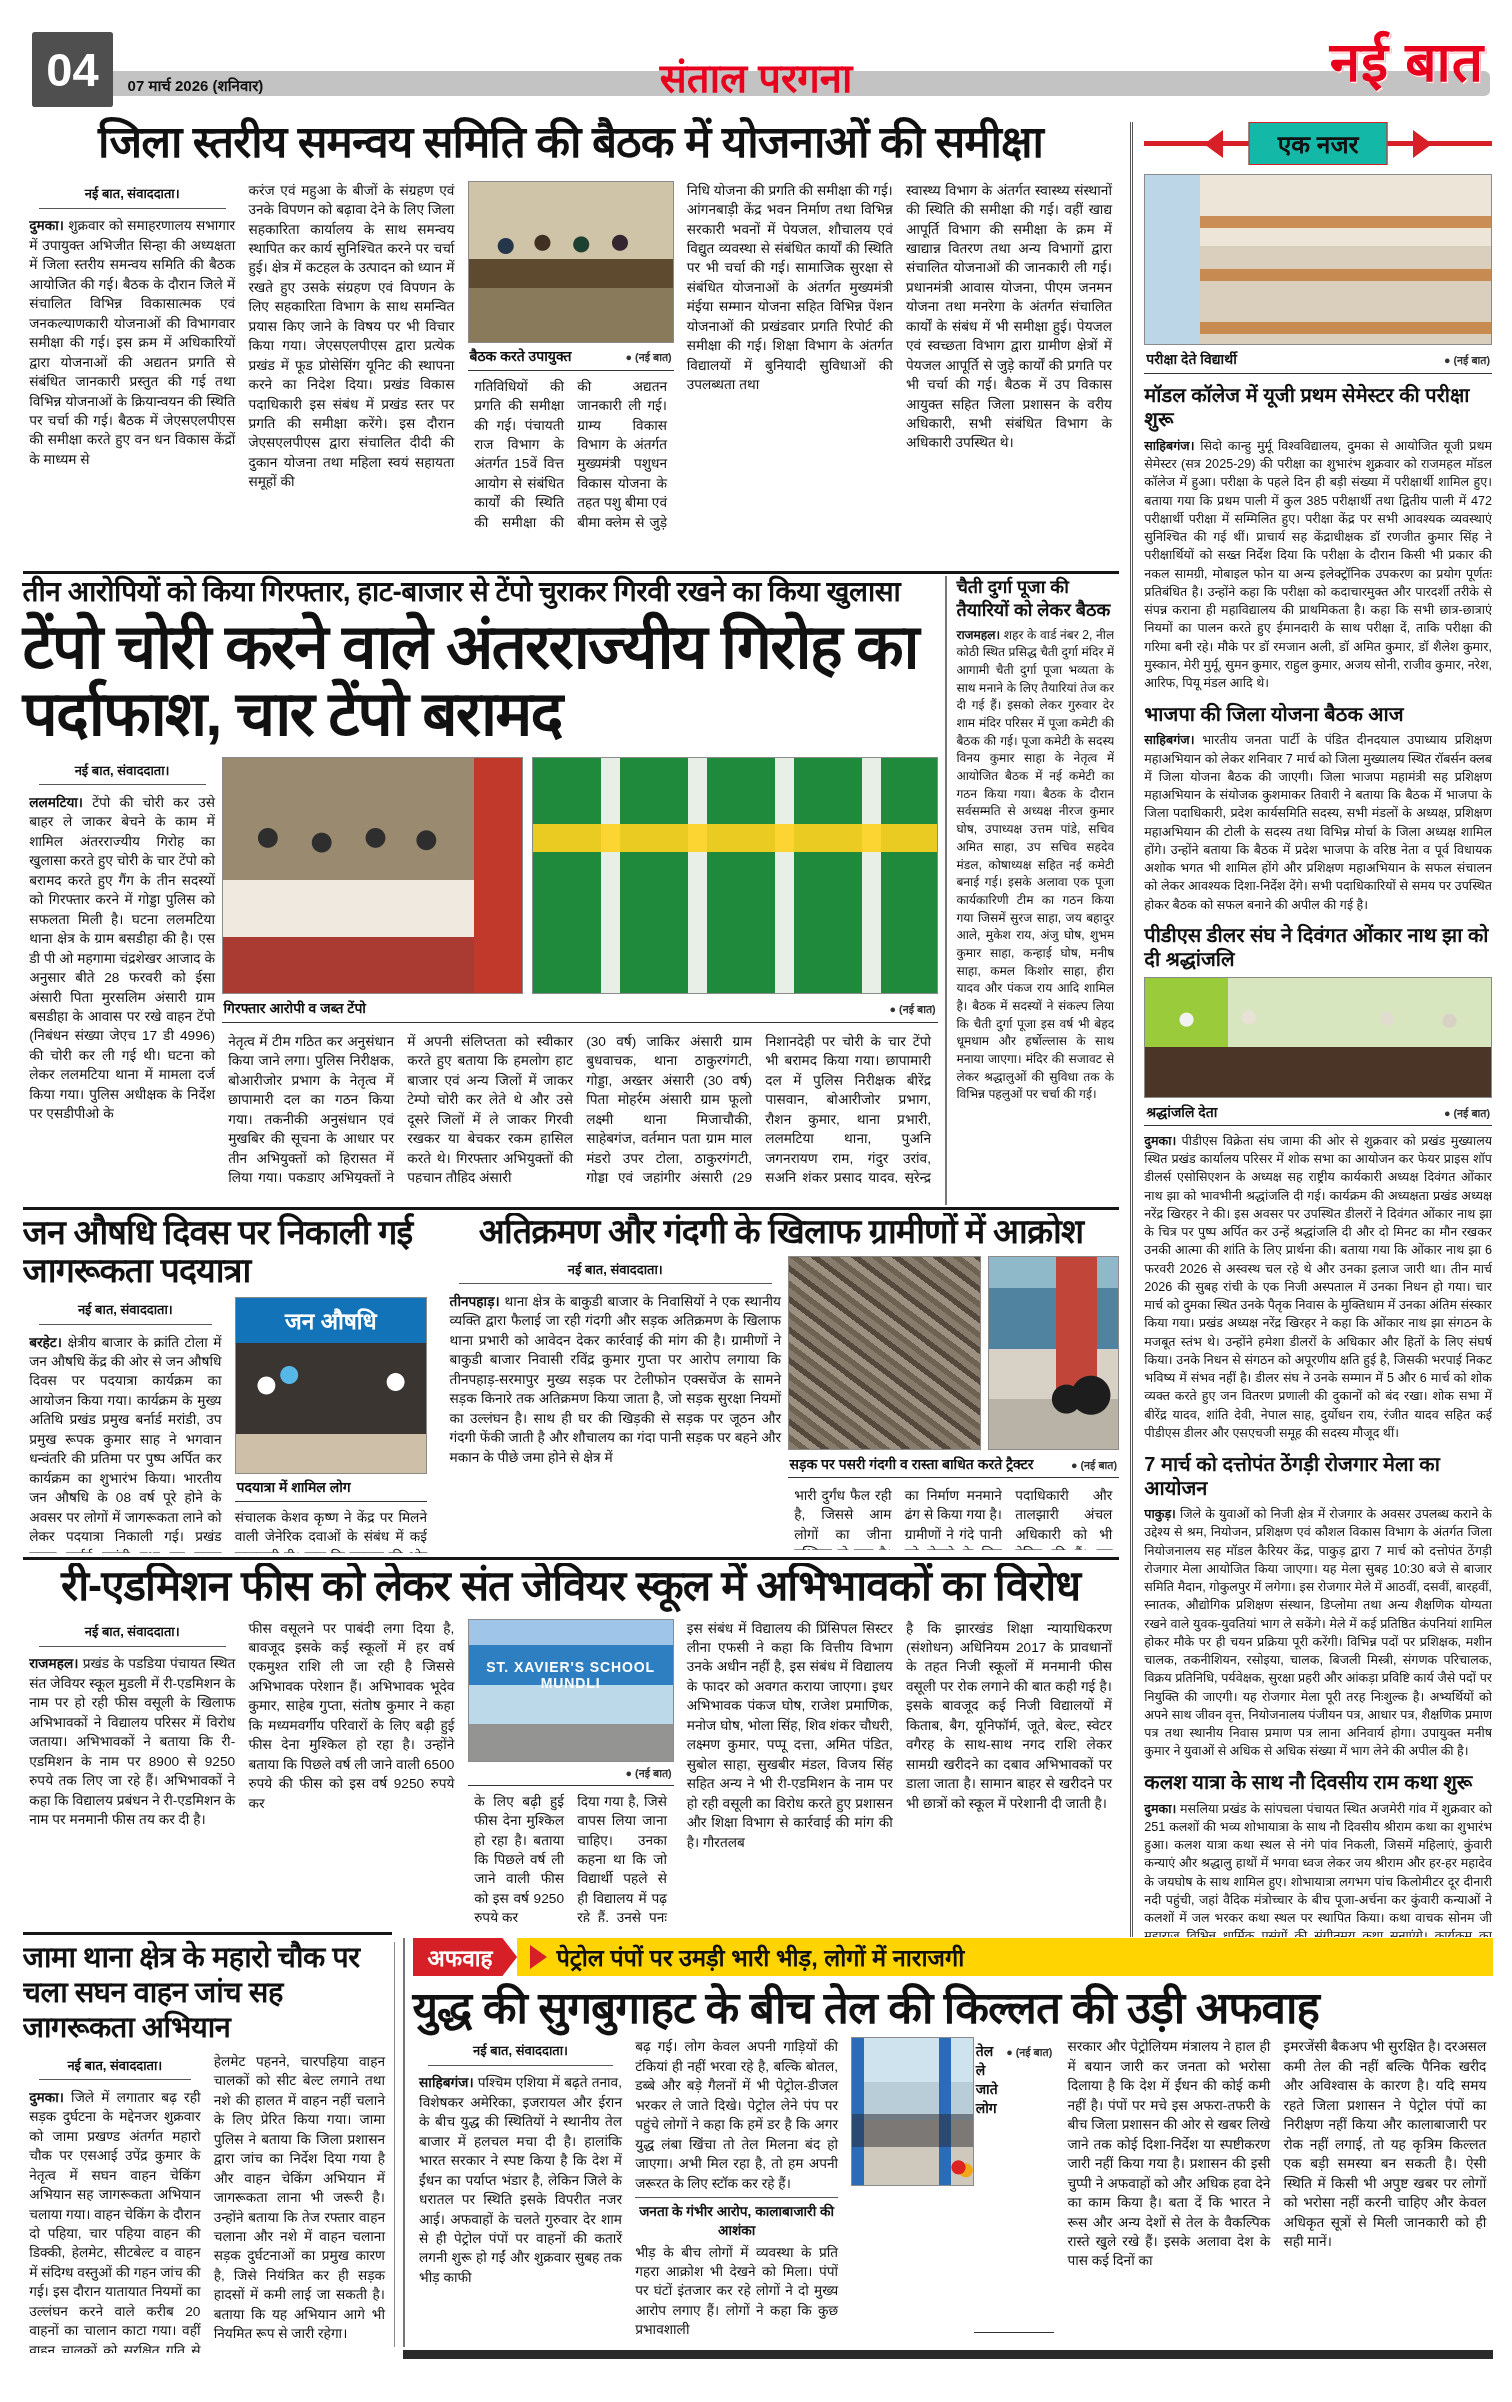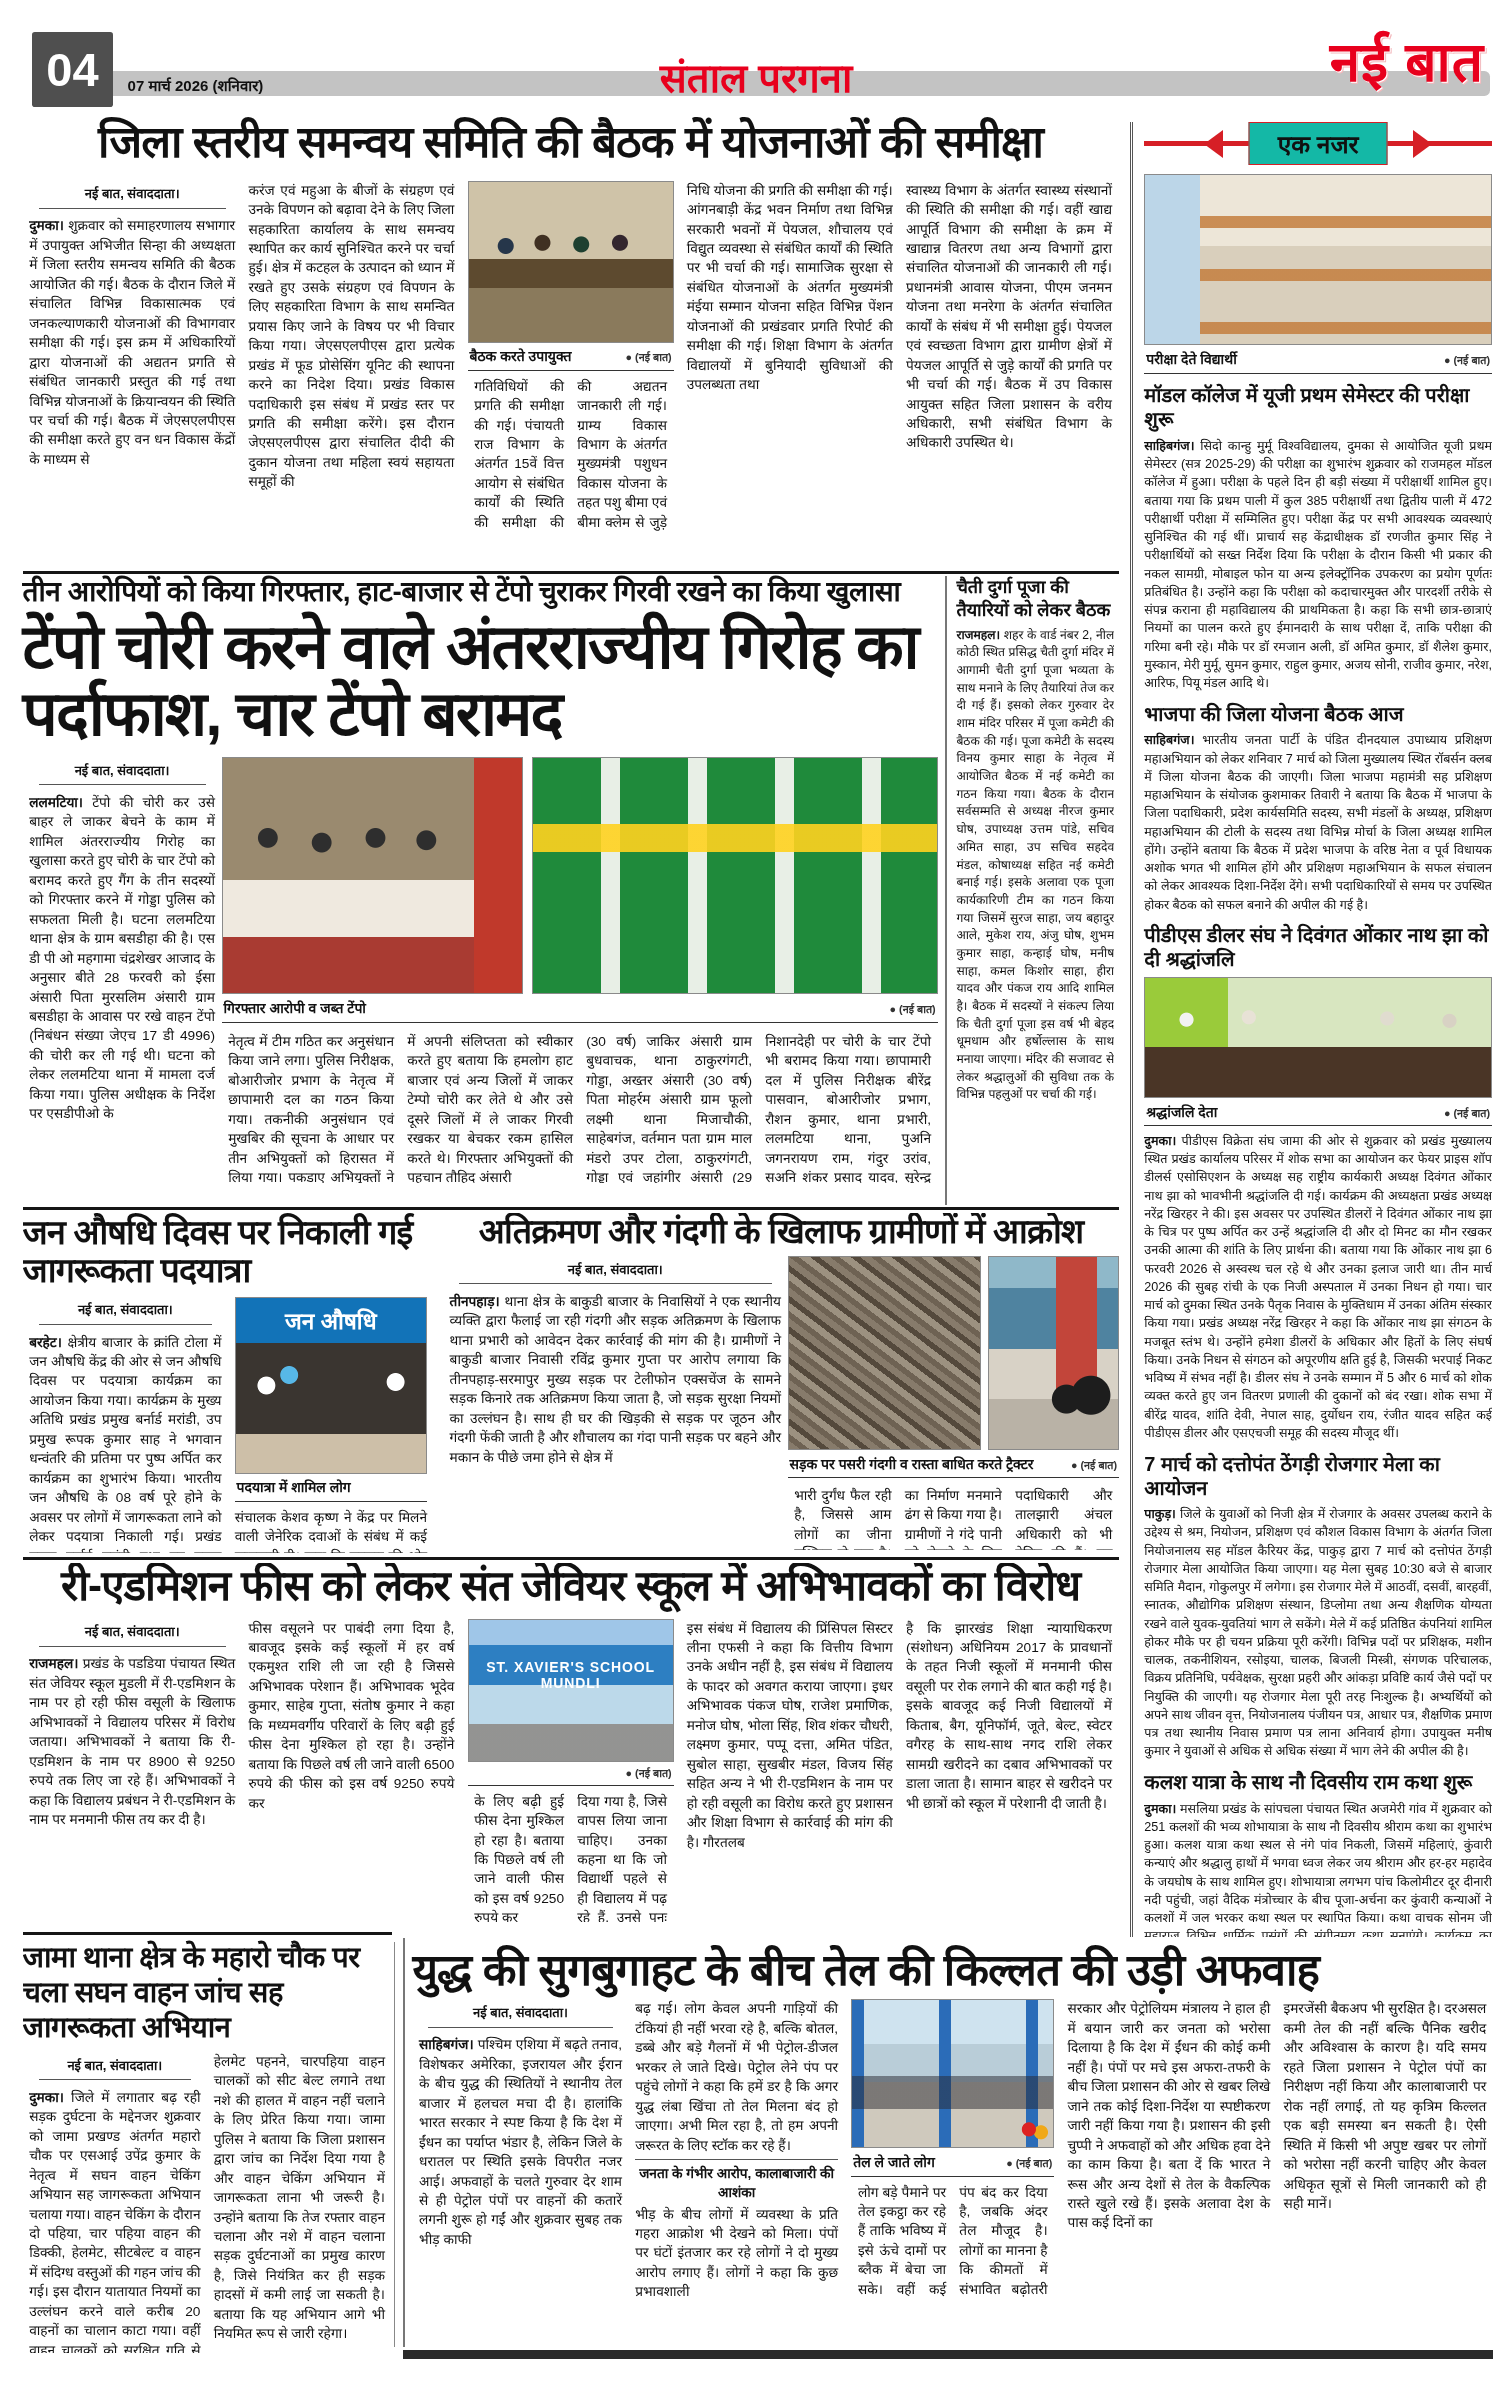--- a/index.html
+++ b/index.html
@@ -387,32 +387,39 @@
         <div class="byline">नई बात, संवाददाता।</div>
         <p class="coltext"><b class="dl">दुमका।</b> <span>जिले में लगातार बढ़ रही सड़क दुर्घटना के मद्देनजर शुक्रवार को जामा प्रखण्ड अंतर्गत महारो चौक पर एसआई उपेंद्र कुमार के नेतृत्व में सघन वाहन चेकिंग अभियान सह जागरूकता अभियान चलाया गया। वाहन चेकिंग के दौरान दो पहिया, चार पहिया वाहन की डिक्की, हेलमेट, सीटबेल्ट व वाहन में संदिग्ध वस्तुओं की गहन जांच की गई। इस दौरान यातायात नियमों का उल्लंघन करने वाले करीब 20 वाहनों का चालान काटा गया। वहीं वाहन चालकों को सुरक्षित गति से वाहन चलाने, दोपहिया वाहन चालकों को</span></p>
       </div>
       <div class="col">
         <p class="coltext">हेलमेट पहनने, चारपहिया वाहन चालकों को सीट बेल्ट लगाने तथा नशे की हालत में वाहन नहीं चलाने के लिए प्रेरित किया गया। जामा पुलिस ने बताया कि जिला प्रशासन द्वारा जांच का निर्देश दिया गया है और वाहन चेकिंग अभियान में जागरूकता लाना भी जरूरी है। उन्होंने बताया कि तेज रफ्तार वाहन चलाना और नशे में वाहन चलाना सड़क दुर्घटनाओं का प्रमुख कारण है, जिसे नियंत्रित कर ही सड़क हादसों में कमी लाई जा सकती है। बताया कि यह अभियान आगे भी नियमित रूप से जारी रहेगा।</p>
       </div>
     </div>
   </section>
 
   <section id="story-oil">
+    <div class="ribbon">
+      <div class="afwah">अफवाह</div>
+      <div class="ribbon-rest">
+        <span class="rib-tri"></span>
+        <span class="ribbon-text">पेट्रोल पंपों पर उमड़ी भारी भीड़, लोगों में नाराजगी</span>
+      </div>
+    </div>
     <h1 class="h1">युद्ध की सुगबुगाहट के बीच तेल की किल्लत की उड़ी अफवाह</h1>
     <div id="oil-row">
       <div class="col ow-a">
         <div class="byline">नई बात, संवाददाता।</div>
         <p class="coltext"><b class="dl">साहिबगंज।</b> <span>पश्चिम एशिया में बढ़ते तनाव, विशेषकर अमेरिका, इजरायल और ईरान के बीच युद्ध की स्थितियों ने स्थानीय तेल बाजार में हलचल मचा दी है। हालांकि भारत सरकार ने स्पष्ट किया है कि देश में ईंधन का पर्याप्त भंडार है, लेकिन जिले के धरातल पर स्थिति इसके विपरीत नजर आई। अफवाहों के चलते गुरुवार देर शाम से ही पेट्रोल पंपों पर वाहनों की कतारें लगनी शुरू हो गईं और शुक्रवार सुबह तक भीड़ काफी</span></p>
       </div>
       <div class="col ow-b">
         <p class="coltext">बढ़ गई। लोग केवल अपनी गाड़ियों की टंकियां ही नहीं भरवा रहे है, बल्कि बोतल, डब्बे और बड़े गैलनों में भी पेट्रोल-डीजल भरकर ले जाते दिखे। पेट्रोल लेने पंप पर पहुंचे लोगों ने कहा कि हमें डर है कि अगर युद्ध लंबा खिंचा तो तेल मिलना बंद हो जाएगा। अभी मिल रहा है, तो हम अपनी जरूरत के लिए स्टॉक कर रहे हैं।</p>
         <div class="subhead">जनता के गंभीर आरोप, कालाबाजारी की आशंका</div>
         <p class="coltext">भीड़ के बीच लोगों में व्यवस्था के प्रति गहरा आक्रोश भी देखने को मिला। पंपों पर घंटों इंतजार कर रहे लोगों ने दो मुख्य आरोप लगाए हैं। लोगों ने कहा कि कुछ प्रभावशाली</p>
       </div>
-      <div class="col ow-mid" style="display:flex;flex-direction:column">
+      <div class="col ow-mid" style="display:flex;flex-direction:row">
         <div class="ph ph-petrol"></div>
         <div class="cap">
           <span>तेल ले जाते लोग</span>
           <span class="credit">● (नई बात)</span>
         </div>
         <div class="under">
           <div class="col">
               <p class="coltext">लोग बड़े पैमाने पर तेल इकट्ठा कर रहे हैं ताकि भविष्य में इसे ऊंचे दामों पर ब्लैक में बेचा जा सके। वहीं कई उपभोक्ताओं का आरोप है कि पेट्रोल पंप मालिकों ने जानबूझकर पेट्रोल</p>
             </div>
           <div class="col">

